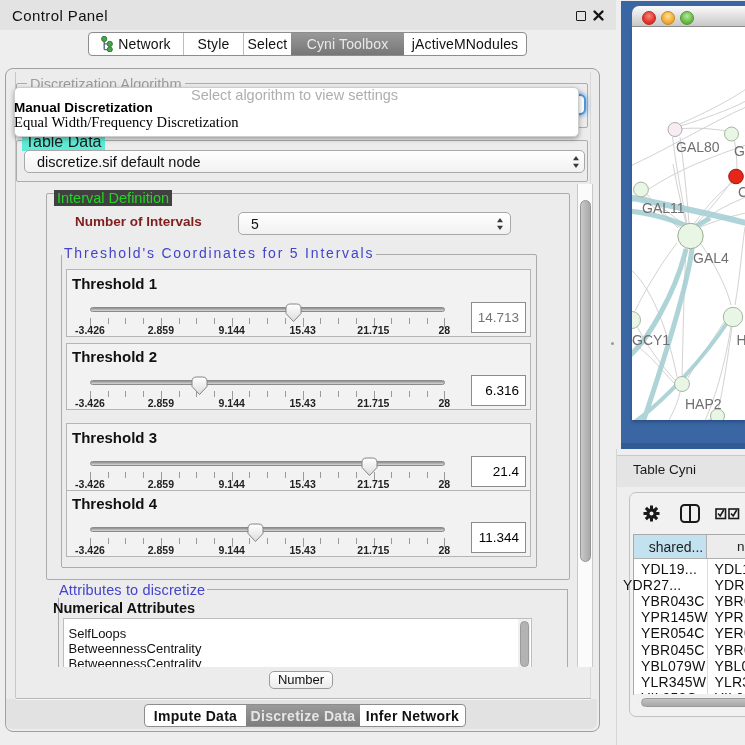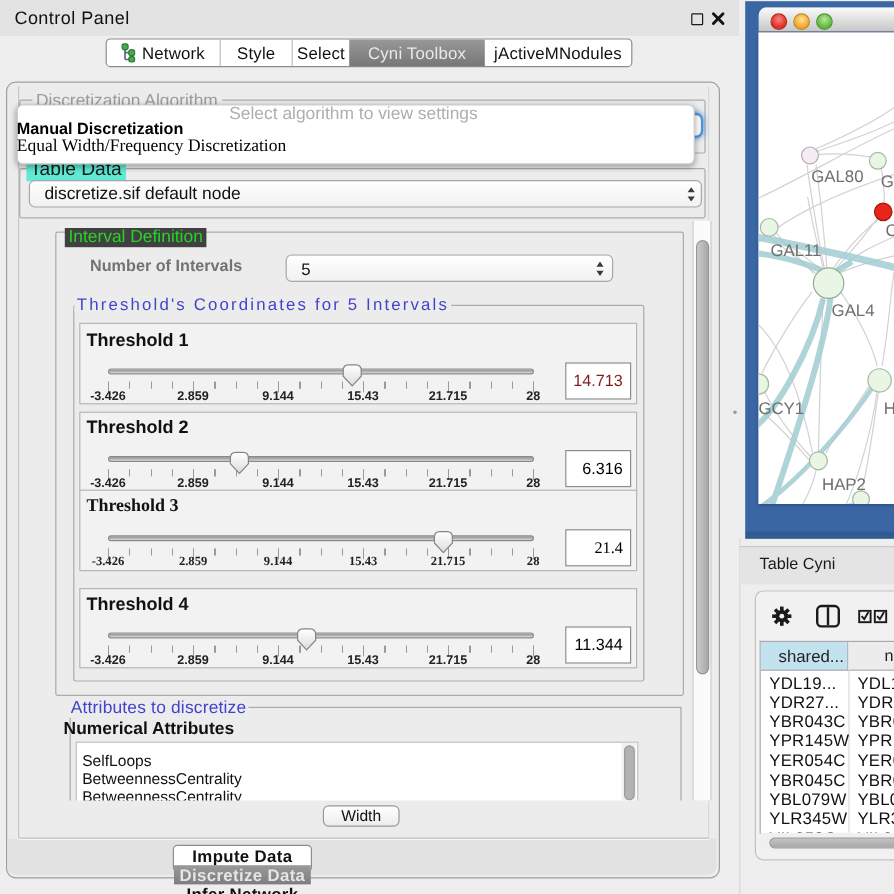--- a/index.html
+++ b/index.html
@@ -57,21 +57,21 @@
   <svg class="abs" style="right:4px;top:5px;" width="8" height="12" viewBox="0 0 8 12">
     <path d="M4 0 L7 4.3 H1 Z" fill="#3a3a3a"></path>
       <path d="M4 12 L1 7.7 H7 Z" fill="#3a3a3a"></path>
   </svg>
 </div>
 
 <div class="abs" id="viewport" style="left:16px;top:183px;width:561px;height:484px;overflow:hidden;">
 
   <div class="abs" style="left:30px;top:10px;width:522px;height:385px;border:1px solid #ababab;border-radius:2px;"></div>
   <div class="lbl" style="left:38px;top:7px;font-size:14.5px;color:#25d425;background:#404040;padding:0 3px;">Interval Definition</div>
-  <div class="lbl" style="left:59px;top:31px;font-size:13.5px;font-weight:bold;color:#737373;">Number of Intervals</div>
+  <div class="lbl" style="left:59px;top:31px;font-size:13.5px;font-weight:bold;color:#7f1d1d;">Number of Intervals</div>
   <div class="abs" style="left:222px;top:29px;width:273px;height:23px;background:linear-gradient(#ffffff,#f1f1f1);border:1px solid #a8a8a8;border-radius:5px;box-sizing:border-box;">
     <span class="lbl" style="left:12px;top:3px;font-size:14px;color:#111;">5</span>
     <svg class="abs" style="right:6px;top:5px;" width="8" height="12" viewBox="0 0 8 12">
       <path d="M4 0 L7 4.3 H1 Z" fill="#3a3a3a"></path>
         <path d="M4 12 L1 7.7 H7 Z" fill="#3a3a3a"></path>
     </svg>
   </div>
 
   <div class="abs" style="left:45px;top:71px;width:474px;height:312px;border:1px solid #ababab;border-radius:2px;"></div>
   <div class="lbl" style="left:46px;top:62px;font-size:14px;letter-spacing:1.8px;color:#4343cc;background:#ececec;padding:0 2px;">Threshold's Coordinates for 5 Intervals</div>
@@ -89,21 +89,21 @@
           </linearGradient>
         </defs>
     <path d="M1,5.5 Q1,1 5.5,1 L11.5,1 Q16,1 16,5.5 L16,10.5 L8.5,18.5 L1,10.5 Z" fill="url(#tg0)" stroke="#848484"></path>
   </svg>
   <span class="lbl" style="left:-4.5px;top:53.5px;width:56px;text-align:center;font-size:10.5px;font-weight:bold;color:#222;">-3.426</span>
   <span class="lbl" style="left:66.4px;top:53.5px;width:56px;text-align:center;font-size:10.5px;font-weight:bold;color:#222;">2.859</span>
   <span class="lbl" style="left:137.2px;top:53.5px;width:56px;text-align:center;font-size:10.5px;font-weight:bold;color:#222;">9.144</span>
   <span class="lbl" style="left:208.1px;top:53.5px;width:56px;text-align:center;font-size:10.5px;font-weight:bold;color:#222;">15.43</span>
   <span class="lbl" style="left:278.9px;top:53.5px;width:56px;text-align:center;font-size:10.5px;font-weight:bold;color:#222;">21.715</span>
   <span class="lbl" style="left:349.8px;top:53.5px;width:56px;text-align:center;font-size:10.5px;font-weight:bold;color:#222;">28</span>
-  <div class="abs" style="left:404.5px;top:31.5px;width:55px;height:31px;background:#fff;border:1px solid #8c8c8c;box-sizing:border-box;font-size:13.5px;color:#7f1d1d;text-align:right;line-height:29px;padding-right:6px;">14.713</div>
+  <div class="abs" style="left:404.5px;top:31.5px;width:55px;height:31px;background:#fff;border:1px solid #8c8c8c;box-sizing:border-box;font-size:13.5px;color:#737373;text-align:right;line-height:29px;padding-right:6px;">14.713</div>
 </div>
     <div class="abs" style="left:49.5px;top:159.6px;width:465px;height:67.5px;background:#f2f2f2;border:1px solid #b5b5b5;box-sizing:border-box;">
   <div class="lbl" style="left:5.5px;top:4.5px;font-size:15px;font-weight:bold;color:#111;">Threshold 2</div>
   <div class="abs" style="left:23.5px;top:36.5px;width:355px;height:5px;border-radius:2.5px;background:linear-gradient(#8d8d8d,#d8d8d8);border:1px solid #8a8a8a;box-sizing:border-box;"></div>
   <div class="abs" style="left:23.5px;top:47.5px;width:356px;height:6px;background:repeating-linear-gradient(90deg,#9a9a9a 0,#9a9a9a 1px,transparent 1px,transparent 17.72px);"></div>
   <div class="abs" style="left:23.5px;top:47.5px;width:356px;height:9px;background:repeating-linear-gradient(90deg,#9a9a9a 0,#9a9a9a 1px,transparent 1px,transparent 70.875px);"></div>
   <svg class="abs" style="left:124.23932412651945px;top:32.5px;" width="18" height="20" viewBox="0 0 18 20">
     <defs>
           <linearGradient id="tg1" x1="0" y1="0" x2="0" y2="1">
       <stop offset="0" stop-color="#ffffff"></stop>
@@ -113,21 +113,21 @@
     <path d="M1,5.5 Q1,1 5.5,1 L11.5,1 Q16,1 16,5.5 L16,10.5 L8.5,18.5 L1,10.5 Z" fill="url(#tg1)" stroke="#848484"></path>
   </svg>
   <span class="lbl" style="left:-4.5px;top:53.5px;width:56px;text-align:center;font-size:10.5px;font-weight:bold;color:#222;">-3.426</span>
   <span class="lbl" style="left:66.4px;top:53.5px;width:56px;text-align:center;font-size:10.5px;font-weight:bold;color:#222;">2.859</span>
   <span class="lbl" style="left:137.2px;top:53.5px;width:56px;text-align:center;font-size:10.5px;font-weight:bold;color:#222;">9.144</span>
   <span class="lbl" style="left:208.1px;top:53.5px;width:56px;text-align:center;font-size:10.5px;font-weight:bold;color:#222;">15.43</span>
   <span class="lbl" style="left:278.9px;top:53.5px;width:56px;text-align:center;font-size:10.5px;font-weight:bold;color:#222;">21.715</span>
   <span class="lbl" style="left:349.8px;top:53.5px;width:56px;text-align:center;font-size:10.5px;font-weight:bold;color:#222;">28</span>
   <div class="abs" style="left:404.5px;top:31.5px;width:55px;height:31px;background:#fff;border:1px solid #8c8c8c;box-sizing:border-box;font-size:13.5px;color:#000;text-align:right;line-height:29px;padding-right:6px;">6.316</div>
 </div>
-    <div class="abs" style="left:49.5px;top:225px;width:465px;height:67.5px;background:#f2f2f2;border:1px solid #b5b5b5;box-sizing:border-box;font-family:Liberation Serif, serif;">
+    <div class="abs" style="left:49.5px;top:240px;width:465px;height:67.5px;background:#f2f2f2;border:1px solid #b5b5b5;box-sizing:border-box;">
   <div class="lbl" style="left:5.5px;top:4.5px;font-size:15px;font-weight:bold;color:#111;">Threshold 3</div>
   <div class="abs" style="left:23.5px;top:36.5px;width:355px;height:5px;border-radius:2.5px;background:linear-gradient(#8d8d8d,#d8d8d8);border:1px solid #8a8a8a;box-sizing:border-box;"></div>
   <div class="abs" style="left:23.5px;top:47.5px;width:356px;height:6px;background:repeating-linear-gradient(90deg,#9a9a9a 0,#9a9a9a 1px,transparent 1px,transparent 17.72px);"></div>
   <div class="abs" style="left:23.5px;top:47.5px;width:356px;height:9px;background:repeating-linear-gradient(90deg,#9a9a9a 0,#9a9a9a 1px,transparent 1px,transparent 70.875px);"></div>
   <svg class="abs" style="left:294.153917138675px;top:32.5px;" width="18" height="20" viewBox="0 0 18 20">
     <defs>
           <linearGradient id="tg2" x1="0" y1="0" x2="0" y2="1">
       <stop offset="0" stop-color="#ffffff"></stop>
             <stop offset="1" stop-color="#dcdcdc"></stop>
           </linearGradient>
@@ -174,23 +174,23 @@
     <div class="lbl" style="left:4.5px;top:37px;font-size:13px;color:#111;">BetweennessCentrality</div>
     <div class="abs" style="right:1px;top:0;width:12px;height:50px;background:#f0f0f0;">
       <div class="abs" style="left:1.5px;top:2px;width:9px;height:46px;background:#b3b3b3;border-radius:4.5px;border:1px solid #9b9b9b;box-sizing:border-box;"></div>
     </div>
   </div>
 </div>
 
 <div class="abs" style="left:577px;top:184px;width:16px;height:483px;background:#fbfbfb;border-left:1px solid #c9c9c9;border-right:1px solid #c9c9c9;box-sizing:border-box;"></div>
 <div class="abs" style="left:579.5px;top:200px;width:11px;height:362px;border-radius:5.5px;background:linear-gradient(90deg,#c9c9c9,#a8a8a8);border:1px solid #949494;box-sizing:border-box;"></div>
 
-<div class="abs" style="left:269px;top:671px;width:64px;height:18px;background:linear-gradient(#ffffff,#ececec);border:1px solid #9a9a9a;border-radius:5px;box-sizing:border-box;text-align:center;font-size:13px;color:#111;line-height:16px;">Width</div>
-
-<div class="abs" style="left:144px;top:704px;height:21px;background:#fff;border:1px solid #8d8d8d;border-radius:4px;display:flex;align-items:center;font-size:14px;letter-spacing:0.3px;font-weight:bold;color:#111;flex-direction:column;">
+<div class="abs" style="left:269px;top:671px;width:64px;height:18px;background:linear-gradient(#ffffff,#ececec);border:1px solid #9a9a9a;border-radius:5px;box-sizing:border-box;text-align:center;font-size:13px;color:#111;line-height:16px;">Number</div>
+
+<div class="abs" style="left:144px;top:704px;height:21px;background:#fff;border:1px solid #8d8d8d;border-radius:4px;display:flex;align-items:center;font-size:14px;letter-spacing:0.3px;font-weight:bold;color:#111;">
   <div style="width:101px;text-align:center;">Impute Data</div>
   <div style="width:114px;height:100%;background:linear-gradient(#9a9a9a,#7d7d7d);color:#e5e5e5;display:flex;align-items:center;justify-content:center;">Discretize Data</div>
   <div style="width:105px;text-align:center;">Infer Network</div>
 </div>
 
 <div class="abs" style="left:14px;top:87px;width:565px;height:50px;background:#fff;border:1px solid #cdcdcd;border-radius:5px;box-shadow:0 2px 5px rgba(0,0,0,.35);box-sizing:border-box;"></div>
 <div class="lbl" style="left:191px;top:87px;font-size:14.5px;color:#aeaeae;">Select algorithm to view settings</div>
 <div class="lbl" style="left:14px;top:100px;font-size:13.5px;font-weight:bold;color:#000;">Manual Discretization</div>
 <div class="lbl" style="left:14px;top:114px;font-size:14.6px;color:#000;font-family:Liberation Serif, serif;">Equal Width/Frequency Discretization</div>
 
@@ -299,21 +299,21 @@
       <path d="M16 5.5 L18.2 8 L21.7 2"></path>
   </g>
 </svg>
 
 <div class="abs" style="left:633px;top:534px;width:112px;height:160px;background:#fff;border-top:1px solid #a9a9a9;border-left:1px solid #a9a9a9;"></div>
 <div class="abs" style="left:634px;top:535px;width:73px;height:24px;background:#c3e2ef;border-right:1px solid #b0b0b0;border-bottom:1px solid #b0b0b0;box-sizing:border-box;text-align:center;line-height:24px;font-size:14px;color:#222;text-indent:12px;">shared...</div>
 <div class="abs" style="left:707px;top:535px;width:38px;height:24px;background:#ececec;border-bottom:1px solid #b0b0b0;box-sizing:border-box;font-size:13.5px;color:#222;line-height:24px;"><span style="padding-left:30px;">name</span></div>
 <div class="abs" style="left:707px;top:559px;width:1px;height:135px;background:#dcdcdc;"></div>
 <div class="lbl" style="left:641px;top:560.5px;font-size:14px;letter-spacing:0.2px;color:#111;">YDL19...</div>
   <div class="lbl" style="left:714.5px;top:560.5px;font-size:14px;letter-spacing:0.2px;color:#111;">YDL194W</div>
-<div class="lbl" style="left:641px;top:576.7px;font-size:14px;letter-spacing:0.2px;color:#111;">YDR27...</div>
+<div class="lbl" style="left:623px;top:576.7px;font-size:14px;letter-spacing:0.2px;color:#111;">YDR27...</div>
   <div class="lbl" style="left:714.5px;top:576.7px;font-size:14px;letter-spacing:0.2px;color:#111;">YDR277C</div>
 <div class="lbl" style="left:641px;top:592.9px;font-size:14px;letter-spacing:0.2px;color:#111;">YBR043C</div>
   <div class="lbl" style="left:714.5px;top:592.9px;font-size:14px;letter-spacing:0.2px;color:#111;">YBR043C</div>
 <div class="lbl" style="left:641px;top:609.1px;font-size:14px;letter-spacing:0.2px;color:#111;">YPR145W</div>
   <div class="lbl" style="left:714.5px;top:609.1px;font-size:14px;letter-spacing:0.2px;color:#111;">YPR145W</div>
 <div class="lbl" style="left:641px;top:625.3px;font-size:14px;letter-spacing:0.2px;color:#111;">YER054C</div>
   <div class="lbl" style="left:714.5px;top:625.3px;font-size:14px;letter-spacing:0.2px;color:#111;">YER054C</div>
 <div class="lbl" style="left:641px;top:641.5px;font-size:14px;letter-spacing:0.2px;color:#111;">YBR045C</div>
   <div class="lbl" style="left:714.5px;top:641.5px;font-size:14px;letter-spacing:0.2px;color:#111;">YBR045C</div>
 <div class="lbl" style="left:641px;top:657.7px;font-size:14px;letter-spacing:0.2px;color:#111;">YBL079W</div>

